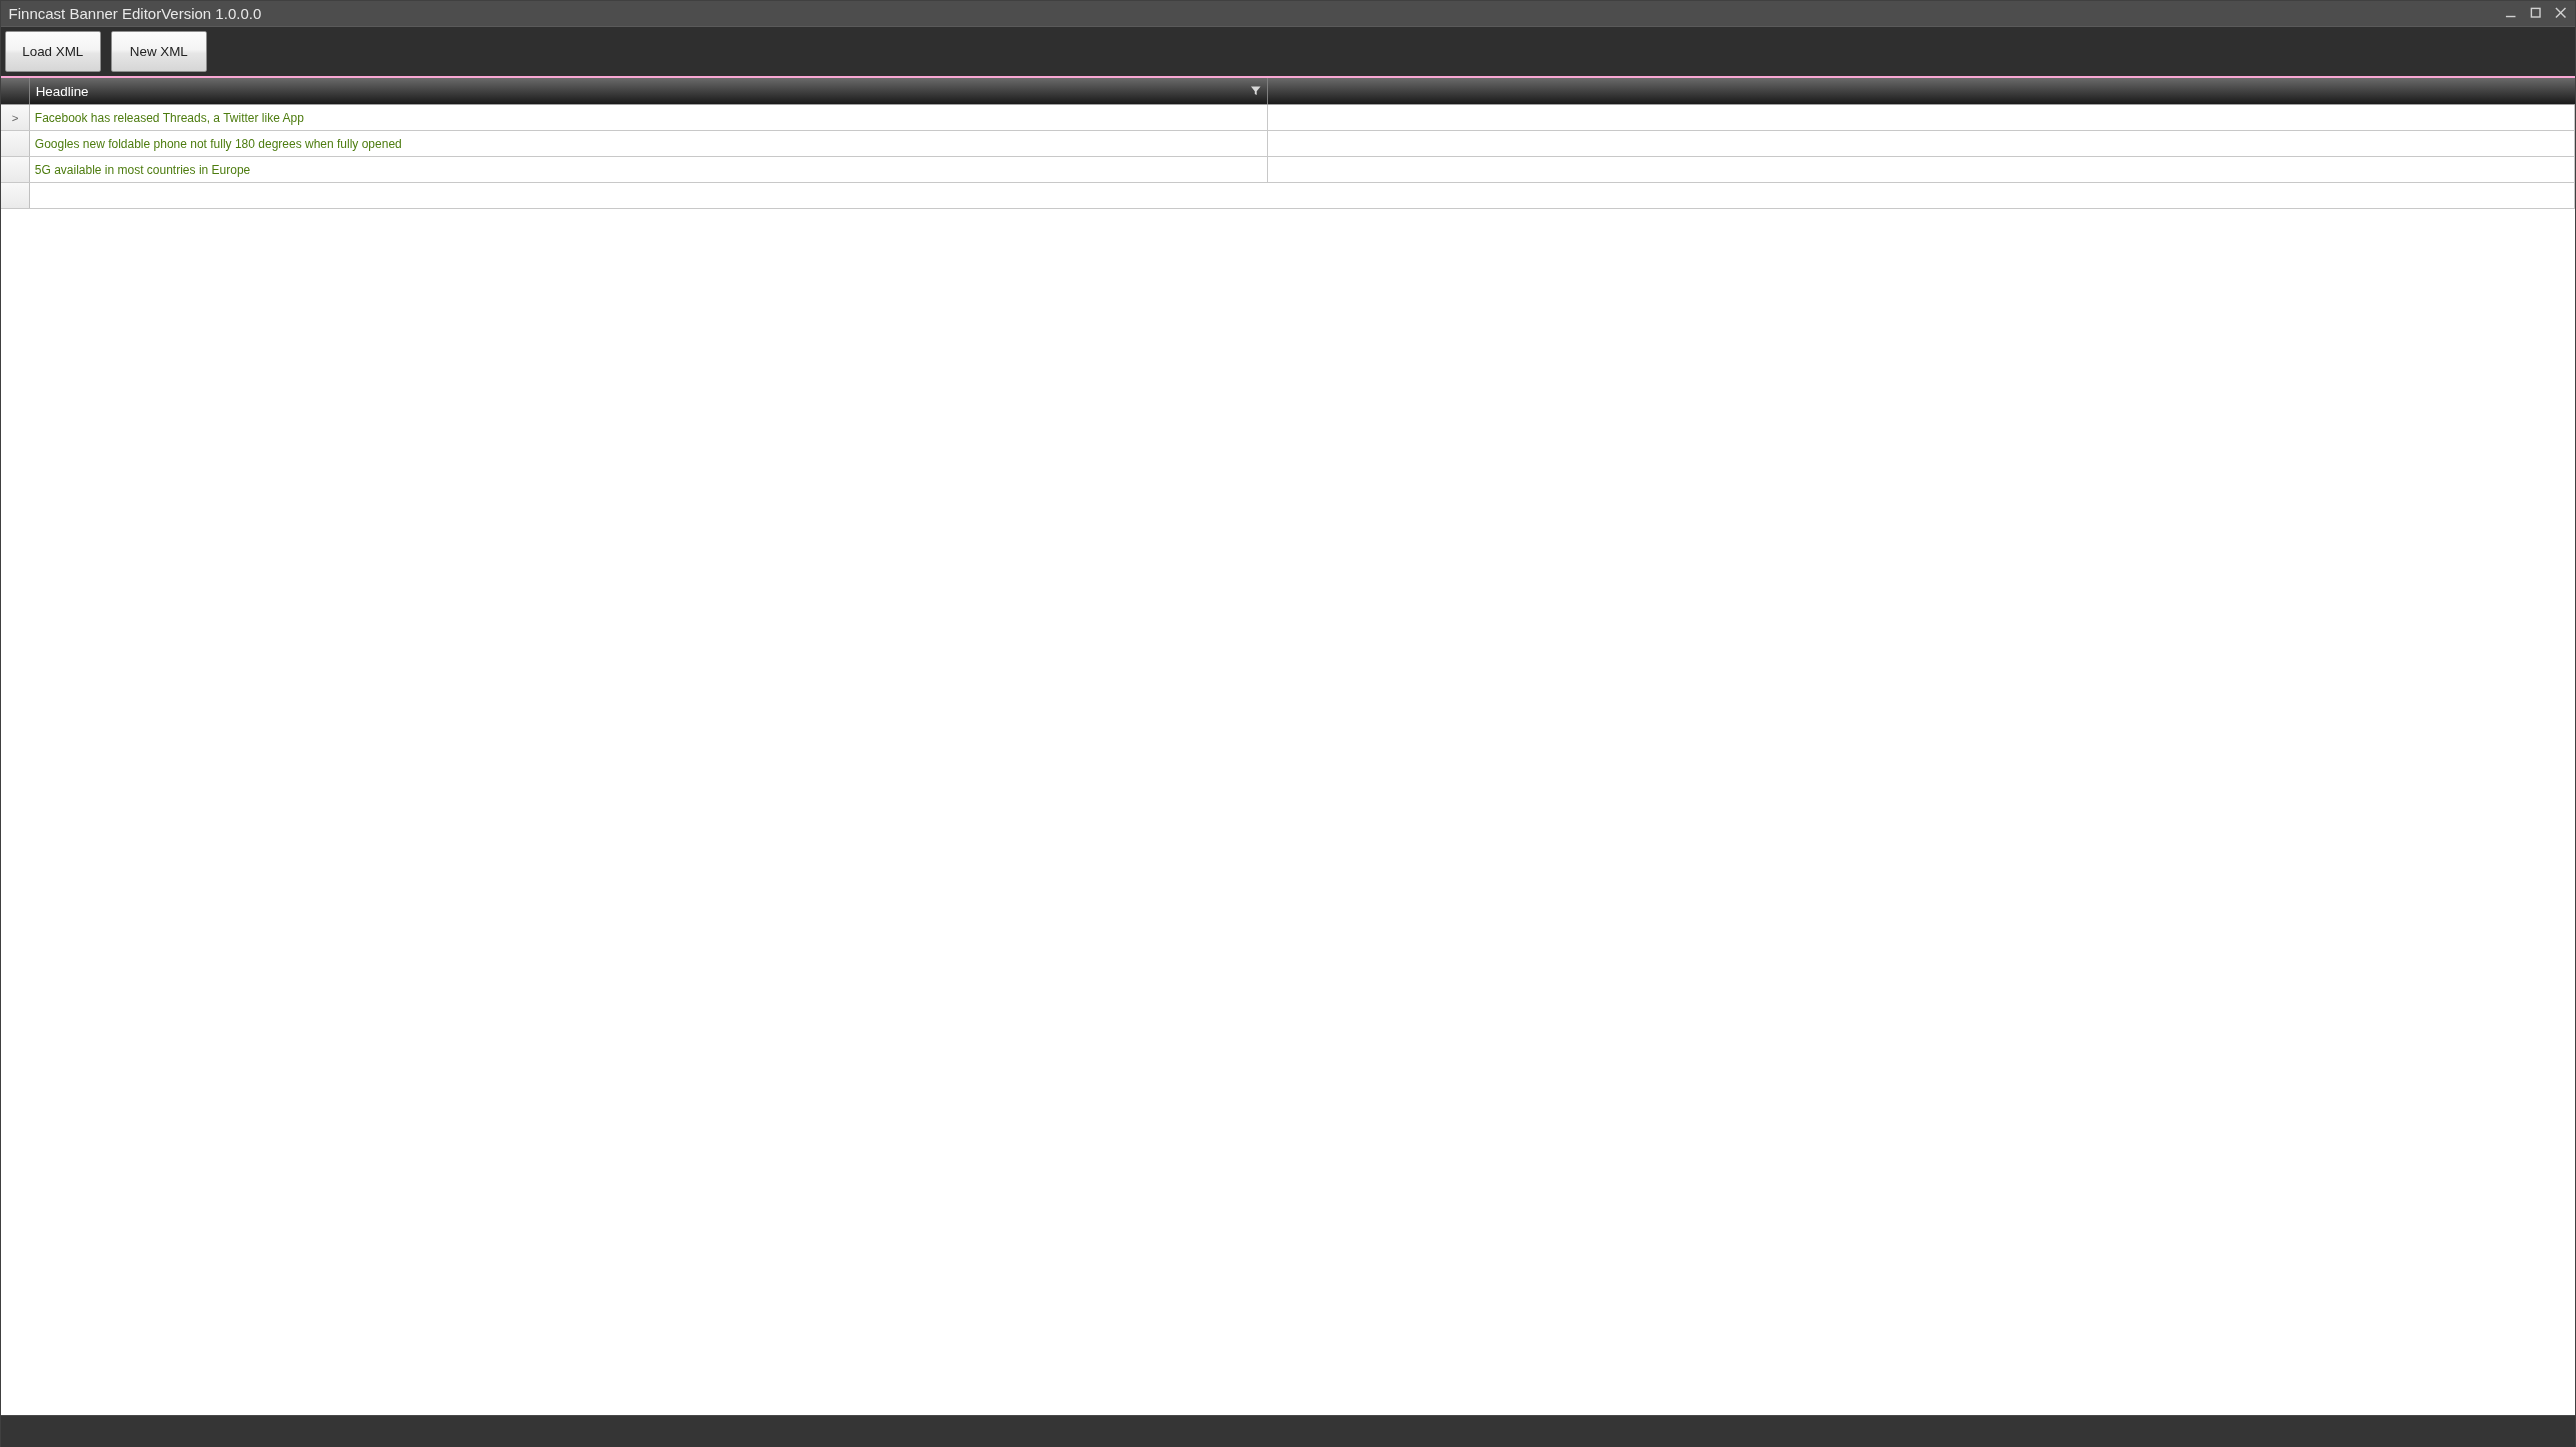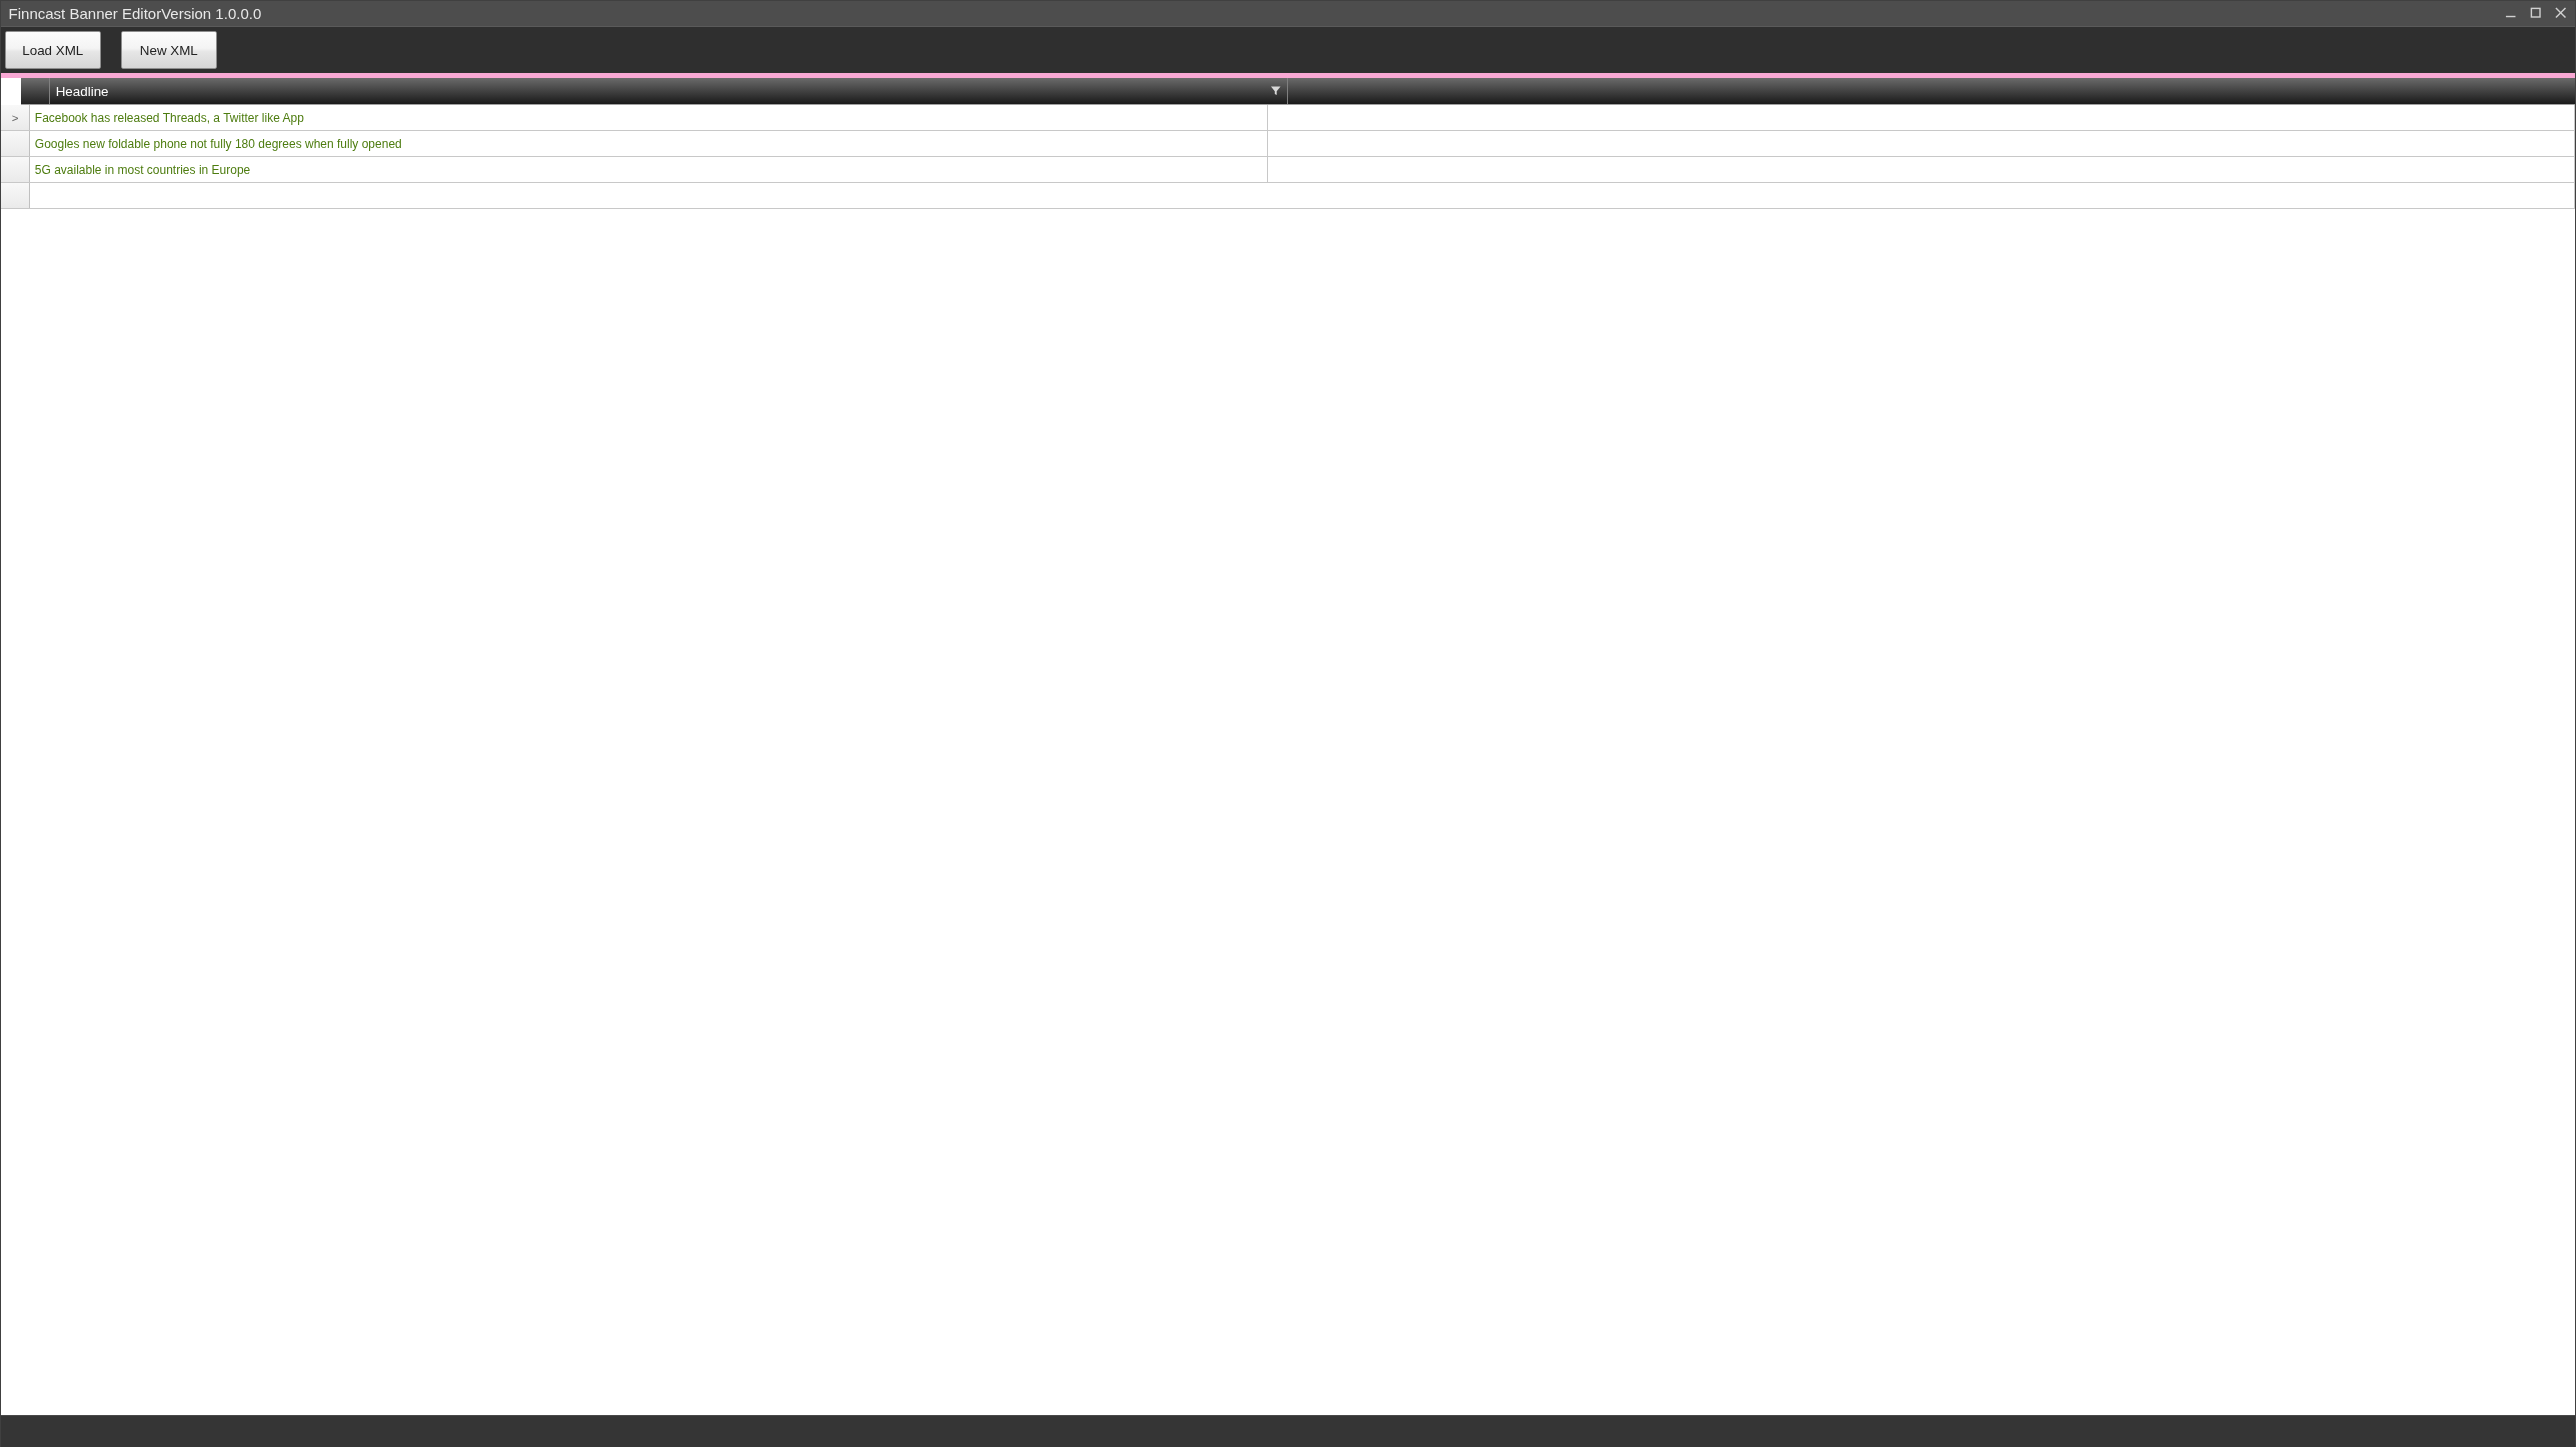--- a/index.html
+++ b/index.html
@@ -42,24 +42,24 @@
       height: 13.4px;
       stroke: #d0d0d0;
       fill: none;
     }
     .titlebar-controls .ctrl {
       cursor: pointer;
     }
     .toolbar {
       background: #2f2f2f;
       border-top: 1px solid #5a5a5a;
-      border-bottom: 5px solid #f9a8d4;
+      border-bottom: 2px solid #f9a8d4;
       padding: 3.8px 3.8px;
       display: flex;
-      gap: 20px;
+      gap: 10px;
       height: 52px;
       align-items: stretch;
     }
     .toolbar button {
       width: 96px;
       background: linear-gradient(to bottom, #fcfcfc 0%, #f4f4f4 45%, #e6e6e6 55%, #d6d6d6 100%);
       border: 1px solid #8e8e8e;
       border-radius: 1.9px;
       font-size: 13.4px;
       color: #222;
@@ -70,21 +70,20 @@
       flex: 1;
       background: #ffffff;
       display: flex;
       flex-direction: column;
       overflow: auto;
     }
     .grid-header {
       display: flex;
       height: 27px;
       border-bottom: 1px solid #a0a0a0;
-      margin-left: 20px;
     }
     .grid-header .corner {
       width: 29px;
       background: linear-gradient(to bottom, #6e6e6e 0%, #4e4e4e 40%, #222222 100%);
       border-right: 1px solid #808080;
     }
     .grid-header .col-header {
       background: linear-gradient(to bottom, #6a6a6a 0%, #4a4a4a 40%, #1a1a1a 100%);
       color: #ffffff;
       border-right: 1px solid #808080;

